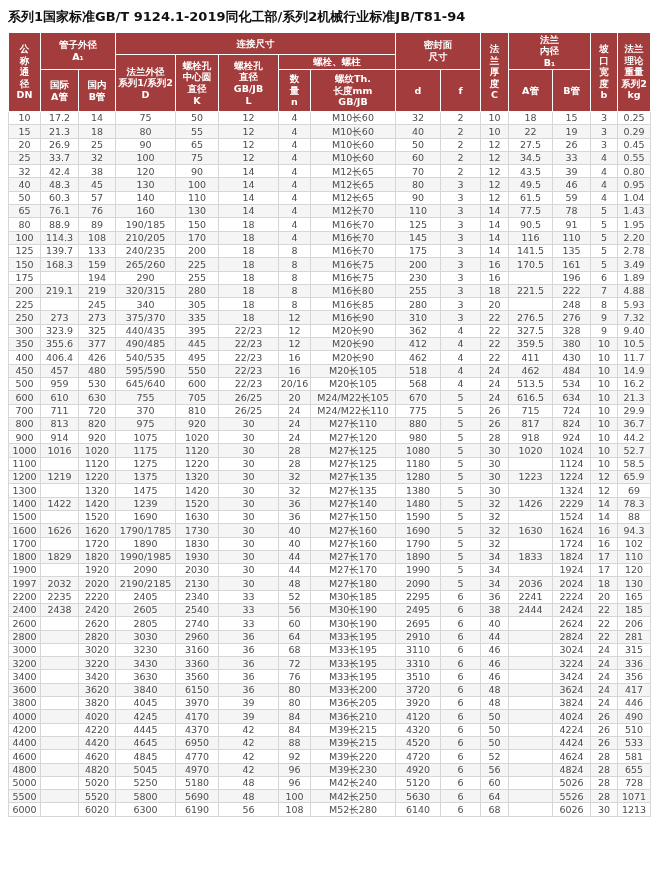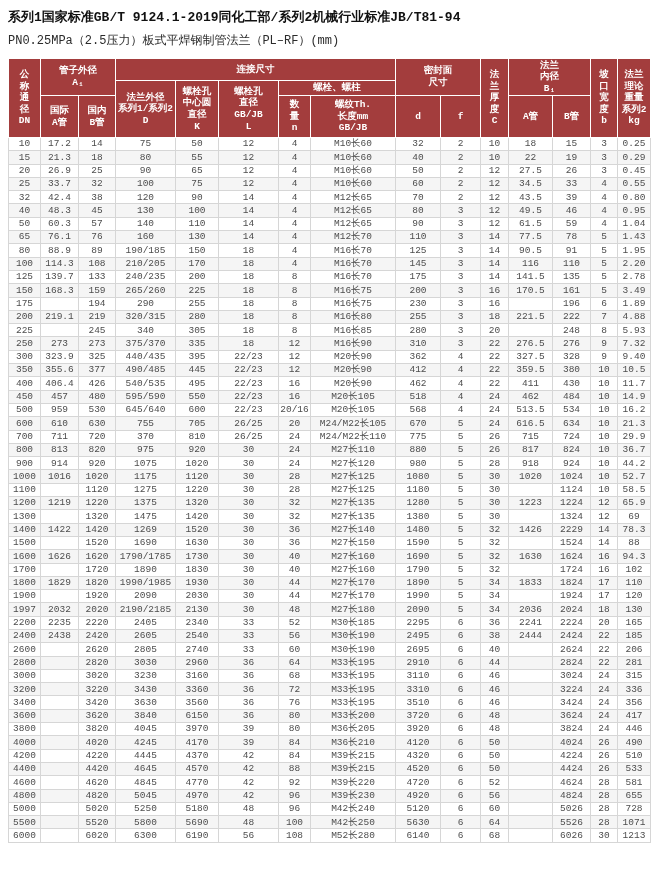--- a/index.html
+++ b/index.html
@@ -1,17 +1,17 @@
 <!DOCTYPE html>
 <html><head>
 <meta charset="utf-8">
 <style>
   html,body{margin:0;padding:0;background:#fff;width:657px;height:889px;overflow:hidden;}
   body{font-family:"DejaVu Sans","Liberation Sans",sans-serif;}
-  .page{padding:6px 25px 0 8px;font-family:Liberation Mono, monospace;}
+  .page{padding:6px 25px 0 8px;}
   .title{font-size:13px;font-weight:bold;color:#111;margin:2px 0 6px 0;letter-spacing:0;}
   .subtitle{font-size:12px;color:#2b2b2b;margin:0 0 9px 0;}
   table{border-collapse:collapse;table-layout:fixed;width:642px;border:1px solid #c9c9c9;}
   thead th{
     background:#a33d3d;color:#fff;font-size:9.5px;font-weight:bold;
     border:1px solid #ffffff;white-space:pre-line;text-align:center;
     vertical-align:middle;padding:0;line-height:1.22;
   }
   thead tr.h1{height:22px;}
   thead tr.h2{height:15px;}
@@ -21,21 +21,20 @@
     border:1px solid #d6d6d6;height:12.3px;line-height:1;padding:0;
     white-space:nowrap;overflow:hidden;background:#fff;
   }
   tbody tr:nth-child(even) td{background:#f5f5f5;}
 </style>
 </head>
 <body>
 
 <div class="page">
   <div class="title">系列1国家标准GB/T 9124.1-2019同化工部/系列2机械行业标准JB/T81-94</div>
-  <div class="subtitle">PN0.25MPa（2.5压力）板式平焊钢制管法兰（PL–RF）(mm)</div>
 
   <table>
     <colgroup>
       <col style="width:32px">
         <col style="width:38px">
         <col style="width:37px">
       <col style="width:60px">
         <col style="width:43px">
         <col style="width:60px">
       <col style="width:32px">
@@ -601,21 +600,21 @@
           <td>30</td>
           <td></td>
           <td>1324</td>
           <td>12</td>
           <td>69</td>
         </tr>
         <tr>
           <td>1400</td>
           <td>1422</td>
           <td>1420</td>
-          <td>1269</td>
+          <td>1239</td>
           <td>1520</td>
           <td>30</td>
           <td>36</td>
           <td>M27长140</td>
           <td>1480</td>
           <td>5</td>
           <td>32</td>
           <td>1426</td>
           <td>2229</td>
           <td>14</td>
@@ -908,21 +907,21 @@
           <td></td>
           <td>4224</td>
           <td>26</td>
           <td>510</td>
         </tr>
         <tr>
           <td>4400</td>
           <td></td>
           <td>4420</td>
           <td>4645</td>
-          <td>4570</td>
+          <td>6950</td>
           <td>42</td>
           <td>88</td>
           <td>M39长215</td>
           <td>4520</td>
           <td>6</td>
           <td>50</td>
           <td></td>
           <td>4424</td>
           <td>26</td>
           <td>533</td>

